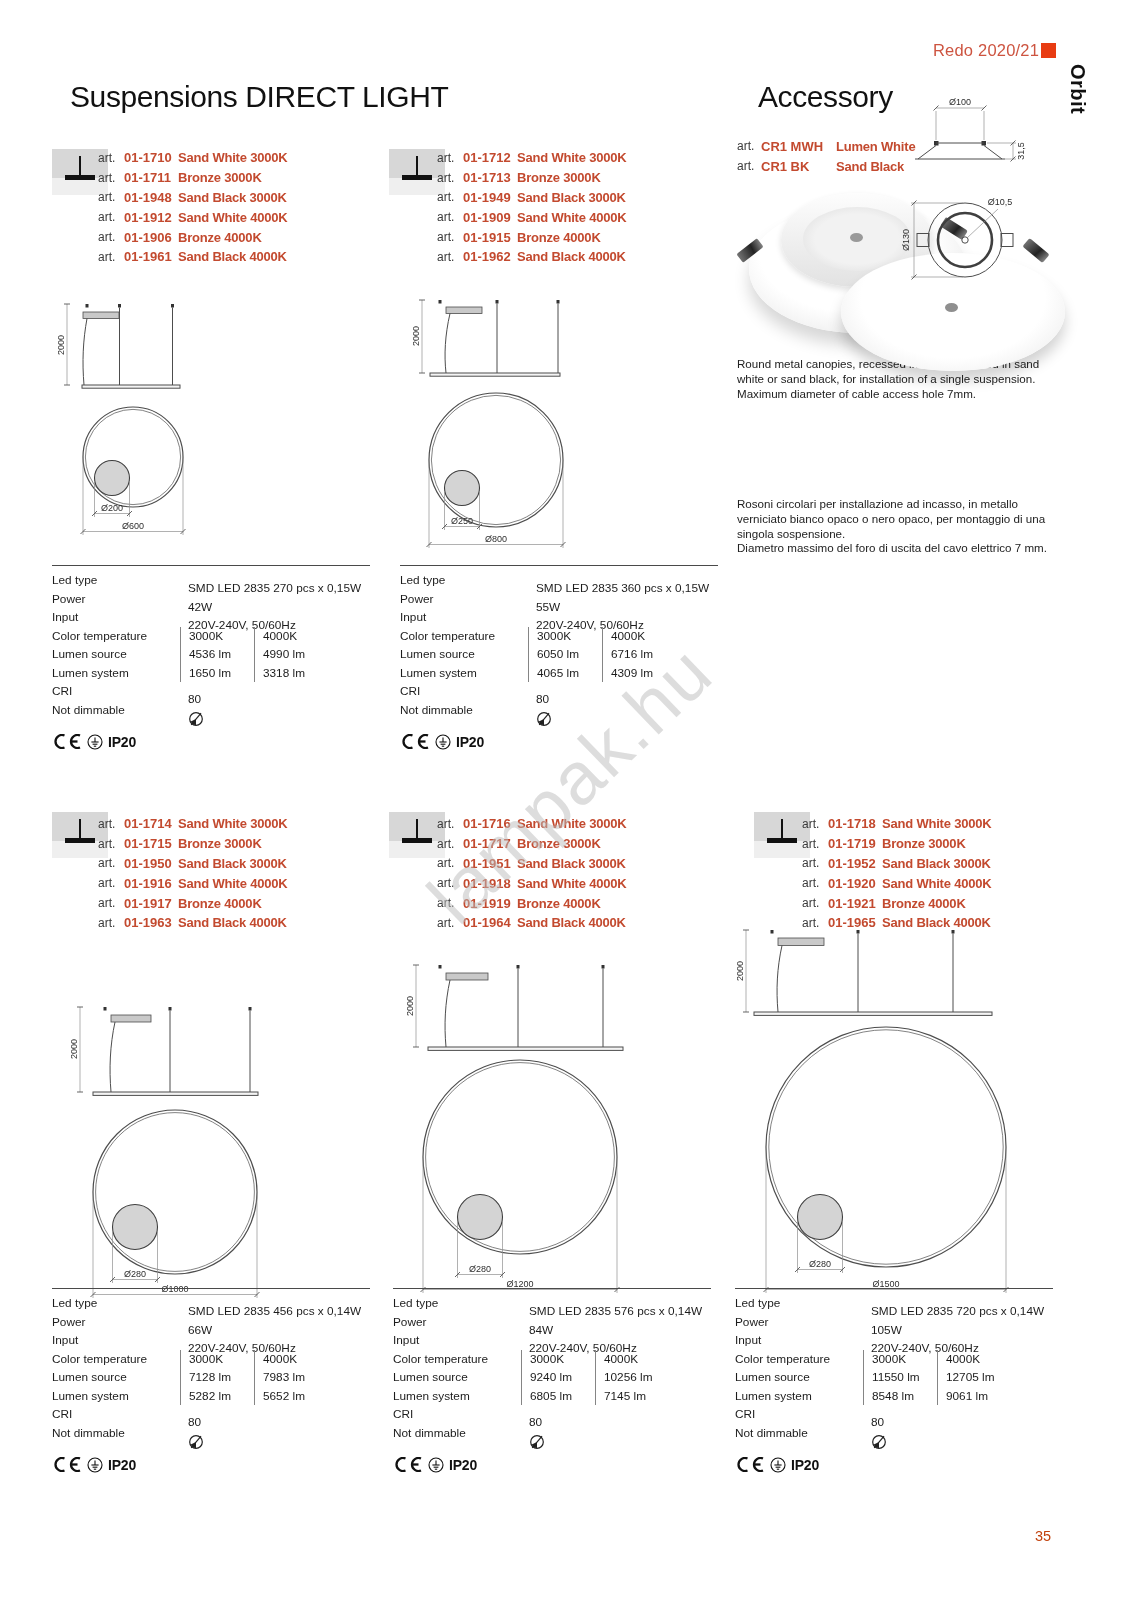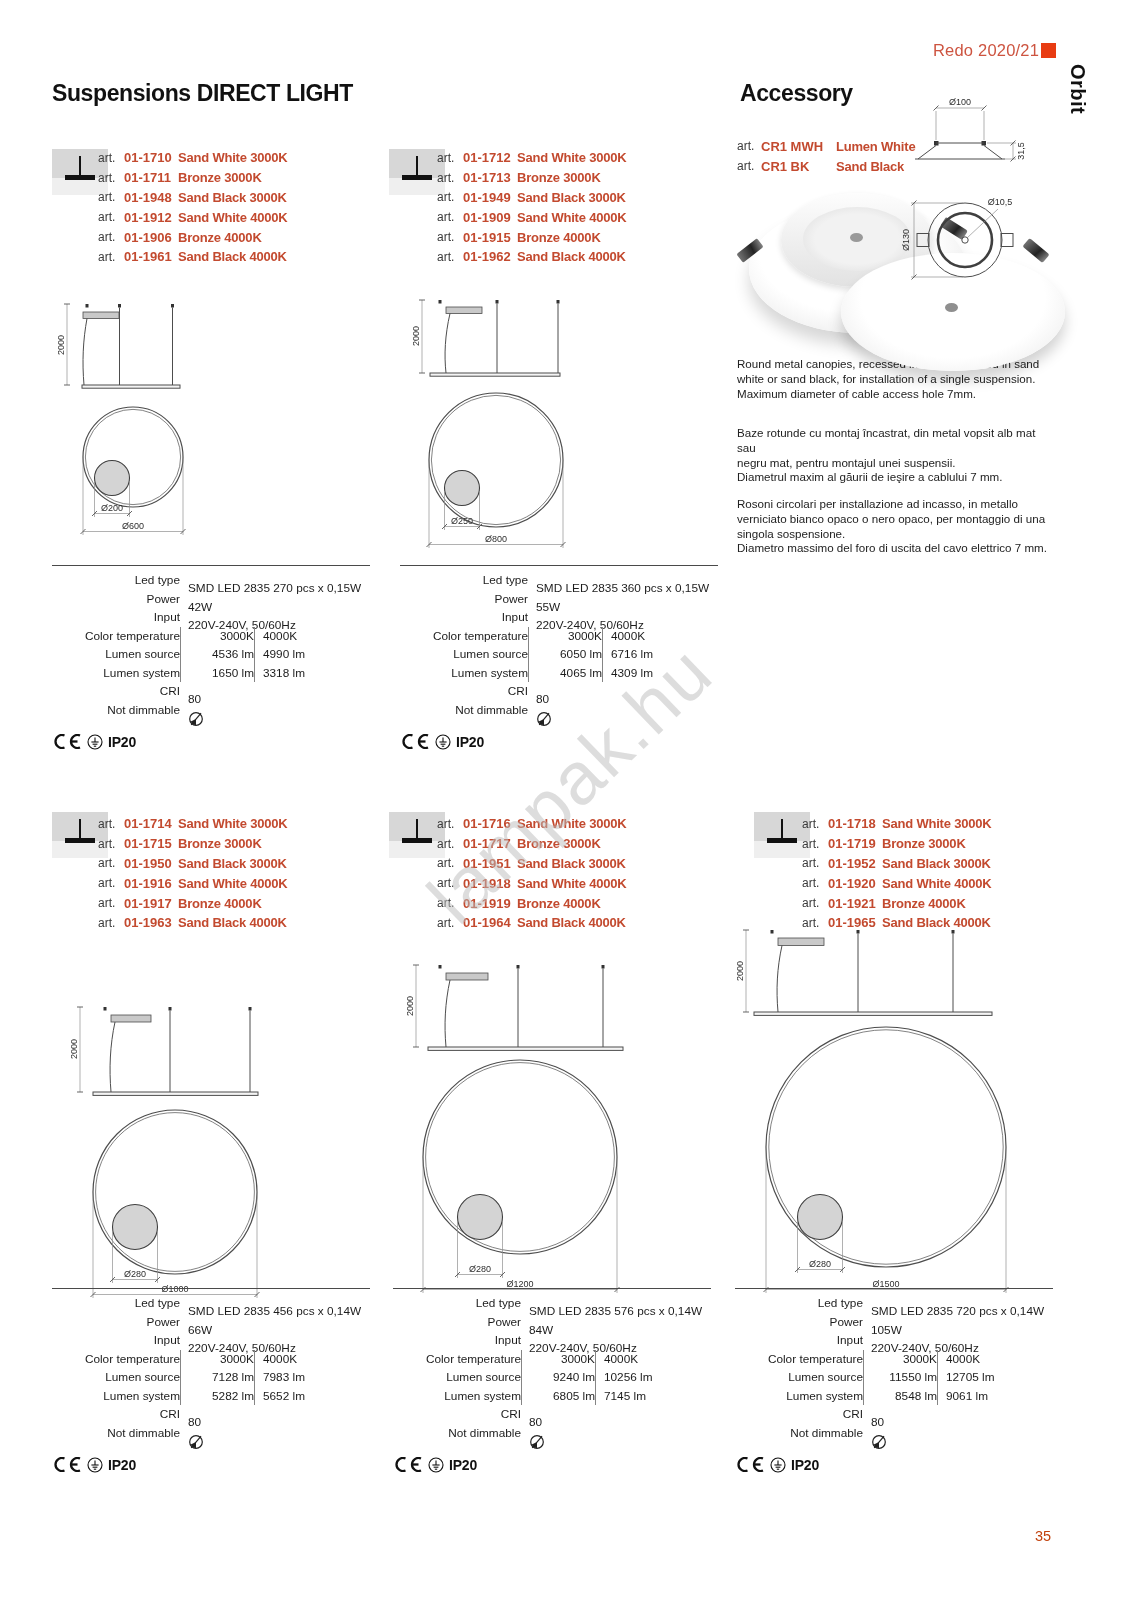--- a/index.html
+++ b/index.html
@@ -5,41 +5,41 @@
   html,body{margin:0;padding:0;background:#9a9a9a;}
   .page{position:relative;width:1131px;height:1600px;background:#ffffff;margin:0 auto;
         font-family:"Liberation Sans","DejaVu Sans",sans-serif;color:#1c1c1c;overflow:hidden;}
   .abs{position:absolute;}
 
   
   .brand{font-size:16.5px;color:#cd5440;letter-spacing:.2px;}
   .brand-square{width:15px;height:15px;background:#e83c12;}
   .orbit-tab{writing-mode:vertical-rl;font-weight:700;font-size:20px;color:#111;letter-spacing:.5px;}
 
-  .sec-title{font-size:23px;font-weight:700;color:#111;letter-spacing:-.4px;}
+  .sec-title{font-size:30px;font-weight:400;color:#111;letter-spacing:-.4px;margin-left:18px;}
 
   
   .thumb{width:56px;height:46px;background:linear-gradient(#d7d7d7 0 64%,#efefef 64% 100%);}
   .thumb .gv{position:absolute;left:27px;top:7px;width:2px;height:21px;background:#111;}
   .thumb .gh{position:absolute;left:13px;top:26px;width:30px;height:5px;background:#111;}
 
   
   .arts{font-size:13px;}
   .art-row{display:flex;height:19.8px;align-items:center;white-space:nowrap;}
   .art-prefix{width:26px;flex:none;color:#3a3a3a;font-size:12px;}
   .art-code{width:54px;flex:none;color:#c34a2f;font-weight:700;}
   .art-finish{color:#c34a2f;font-weight:600;letter-spacing:-.2px;}
   .arts.wide .art-prefix{width:24px;}
   .arts.wide .art-code{width:75px;}
   .arts.wide .art-row{height:20px;}
 
   
   .spec{width:318px;font-size:11.8px;color:#1c1c1c;}
   .spec .rule{border-top:1px solid #4a4a4a;margin-bottom:5px;}
-  .spec-row{display:flex;height:18.5px;line-height:18.5px;white-space:nowrap;text-align:right;}
+  .spec-row{display:flex;height:18.5px;line-height:18.5px;white-space:nowrap;}
   .sl{width:128px;flex:none;}
   .sv{padding-left:8px;margin-top:8px;}
   .v1{width:74px;flex:none;border-left:1px solid #858585;padding-left:8px;box-sizing:border-box;}
   .v2{border-left:1px solid #858585;padding-left:8px;}
   .certs{margin-top:14px;display:flex;align-items:center;gap:5px;height:17px;}
   .ip{font-weight:700;font-size:14px;letter-spacing:-.2px;color:#111;}
   .nd-svg{vertical-align:middle;margin-top:1px;}
 
   
   svg.drawing{overflow:visible;}
@@ -220,23 +220,20 @@
       <line class="s2" x1="60" y1="185" x2="8" y2="185"></line>
     <line class="s2" x1="11" y1="111" x2="11" y2="185"></line>
     <line class="tk" x1="8.5" y1="113.5" x2="13.5" y2="108.5"></line>
       <line class="tk" x1="8.5" y1="187.5" x2="13.5" y2="182.5"></line>
     <text class="dimt" transform="translate(6,148) rotate(-90)" text-anchor="middle">Ø130</text>
   </svg>
 
   <div class="abs desc" style="left:737px;top:357px;">Round metal canopies, recessed installing, painted in sand
 white or sand black, for installation of a single suspension.
 Maximum diameter of cable access hole 7mm.</div>
-  <div class="abs desc" style="left:737px;top:426px;">Baze rotunde cu montaj încastrat, din metal vopsit alb mat sau
-negru mat, pentru montajul unei suspensii.
-Diametrul maxim al găurii de ieşire a cablului 7 mm.</div>
   <div class="abs desc" style="left:737px;top:497px;">Rosoni circolari per installazione ad incasso, in metallo
 verniciato bianco opaco o nero opaco, per montaggio di una
 singola sospensione.
 Diametro massimo del foro di uscita del cavo elettrico 7 mm.</div>
 
   <svg class="abs drawing" style="left:55px;top:290px;" width="195" height="258">
     <line class="s2" x1="12" y1="14" x2="12" y2="95"></line>
     <line class="tk" x1="9" y1="14" x2="15" y2="14"></line>
       <line class="tk" x1="9" y1="95" x2="15" y2="95"></line>
     <text class="dimt" transform="translate(9,55) rotate(-90)" text-anchor="middle">2000</text>

